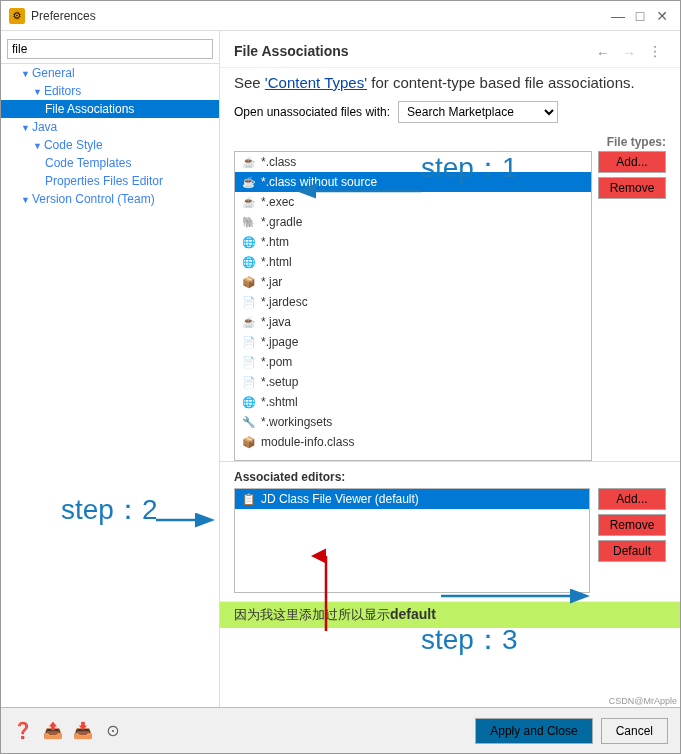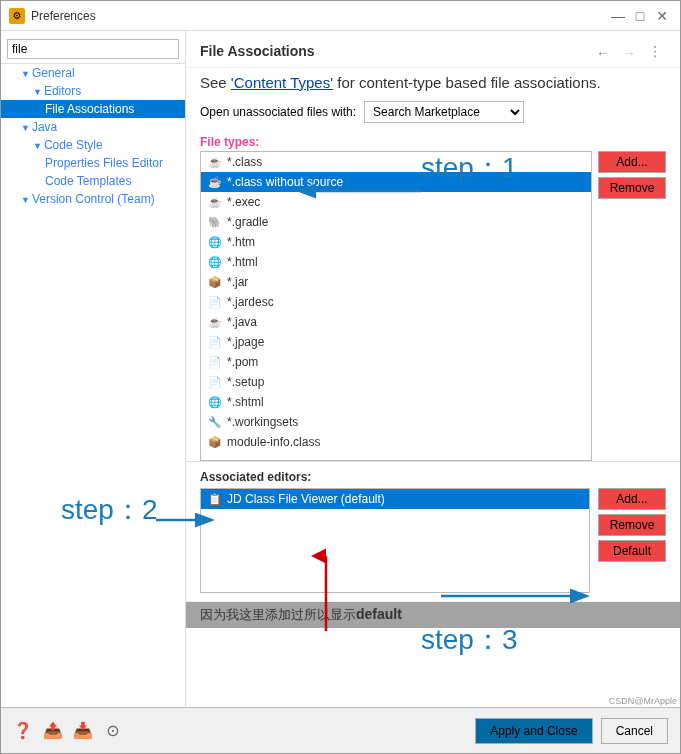--- a/index.html
+++ b/index.html
@@ -4,56 +4,56 @@
   <style>
     * { box-sizing: border-box; margin: 0; padding: 0; }
     body { font-family: 'Segoe UI', Arial, sans-serif; font-size: 12px; background: #f0f0f0; }
     .window { width: 681px; height: 754px; background: #f0f0f0; border: 1px solid #999; display: flex; flex-direction: column; position: relative; }
     .title-bar { background: #fff; height: 30px; display: flex; align-items: center; padding: 0 8px; border-bottom: 1px solid #ddd; }
     .title-icon { width: 16px; height: 16px; background: #e8a000; border-radius: 2px; margin-right: 6px; display: flex; align-items: center; justify-content: center; font-size: 10px; }
     .title-text { flex: 1; font-size: 12px; color: #333; }
     .title-controls { display: flex; gap: 2px; }
     .title-btn { width: 20px; height: 20px; border: none; background: transparent; cursor: pointer; font-size: 14px; color: #666; display: flex; align-items: center; justify-content: center; }
     .main-content { display: flex; flex: 1; overflow: hidden; }
-    .sidebar { width: 185px; background: #fff; border-right: 1px solid #ddd; overflow-y: auto; padding: 4px 0; flex-shrink: 0; }
+    .sidebar { width: 219px; background: #fff; border-right: 1px solid #ddd; overflow-y: auto; padding: 4px 0; flex-shrink: 0; }
     .search-bar { padding: 4px 6px; border-bottom: 1px solid #ddd; }
     .search-input { width: 100%; padding: 2px 20px 2px 4px; border: 1px solid #bbb; font-size: 12px; outline: none; }
     .sidebar-item { padding: 2px 8px; cursor: pointer; color: #3b82f6; white-space: nowrap; overflow: hidden; text-overflow: ellipsis; }
     .sidebar-item.selected { background: #0078d4; color: #fff; }
     .sidebar-item.indent1 { padding-left: 20px; }
     .sidebar-item.indent2 { padding-left: 32px; }
     .sidebar-item.indent3 { padding-left: 44px; }
     .sidebar-triangle { margin-right: 2px; font-size: 9px; }
     .right-panel { flex: 1; display: flex; flex-direction: column; background: #fff; overflow: hidden; }
     .panel-header { padding: 10px 14px 6px; border-bottom: 1px solid #eee; display: flex; align-items: center; justify-content: space-between; }
     .panel-title { font-size: 14px; font-weight: bold; color: #333; }
     .panel-nav { display: flex; gap: 4px; align-items: center; color: #666; font-size: 16px; }
     .nav-btn { background: none; border: none; cursor: pointer; color: #888; font-size: 14px; padding: 2px 4px; }
     .nav-btn:disabled { color: #ccc; cursor: default; }
     .panel-body { flex: 1; overflow: hidden; display: flex; flex-direction: column; padding: 0; }
     .info-row { padding: 6px 14px; font-size: 15px; color: #333; }
     .info-link { color: #0645ad; text-decoration: underline; cursor: pointer; }
     .open-row { padding: 4px 14px 8px; display: flex; align-items: center; gap: 8px; font-size: 12px; }
     .open-select { border: 1px solid #bbb; font-size: 12px; padding: 2px 20px 2px 4px; background: #fff; cursor: pointer; min-width: 160px; }
-    .file-types-label { padding: 4px 14px 2px; font-size: 12px; font-weight: bold; color: #ec4899; }
+    .file-types-label { padding: 4px 14px 2px; font-size: 12px; font-weight: bold; color: #737373; text-align: right; }
     .file-list-item { padding: 2px 6px; display: flex; align-items: center; gap: 4px; cursor: pointer; font-size: 12px; color: #333; }
     .file-list-item.selected { background: #0078d4; color: #fff; }
     .file-icon { width: 16px; height: 16px; flex-shrink: 0; display: flex; align-items: center; justify-content: center; font-size: 11px; }
     .side-buttons { display: flex; flex-direction: column; gap: 4px; padding-top: 0; }
     .side-btn { background: #ef4444; border: 1px solid #aaa; padding: 3px 10px; font-size: 12px; cursor: pointer; white-space: nowrap; min-width: 68px; }
     .associated-section { border-top: 1px solid #ddd; padding: 8px 14px; display: flex; flex-direction: column; min-height: 140px; }
     .assoc-label { font-size: 12px; font-weight: bold; color: #333; margin-bottom: 4px; }
     .assoc-body { display: flex; gap: 8px; flex: 1; }
     .assoc-list { flex: 1; border: 1px solid #bbb; background: #fff; min-height: 60px; overflow-y: auto; }
     .assoc-item { padding: 2px 6px; display: flex; align-items: center; gap: 4px; cursor: pointer; font-size: 12px; color: #333; }
     .assoc-item.selected { background: #0078d4; color: #fff; }
     .assoc-buttons { display: flex; flex-direction: column; gap: 4px; }
     .annotation-layer { position: absolute; top: 0; left: 0; width: 100%; height: 100%; pointer-events: none; }
     .step-label { position: absolute; font-size: 28px; font-weight: normal; color: #1a7bbc; font-family: Arial; }
-    .footer-note { padding: 4px 14px; font-size: 13px; color: #333; background: #a3a3a3; border-top: 1px solid #eee; }
+    .footer-note { padding: 4px 14px; font-size: 13px; color: #333; background: #bef264; border-top: 1px solid #eee; }
     .footer-note .default-text { font-size: 14px; font-weight: bold; }
     .bottom-bar { height: 46px; background: #f0f0f0; border-top: 1px solid #bbb; display: flex; align-items: center; justify-content: space-between; padding: 0 12px; }
     .bottom-left { display: flex; gap: 10px; align-items: center; }
     .bottom-right { display: flex; gap: 8px; }
     .bottom-icon { width: 20px; height: 20px; cursor: pointer; color: #666; font-size: 16px; display: flex; align-items: center; justify-content: center; }
     .action-btn { padding: 5px 14px; font-size: 12px; cursor: pointer; border: 1px solid #aaa; background: #f0f0f0; }
     .action-btn.primary { background: #0369a1; }
     .watermark { position: absolute; bottom: 46px; right: 0; font-size: 9px; color: #999; padding: 1px 3px; }
     .file-list-container { display: flex; gap: 6px; height: 320px; }
     .file-list-scroll { flex: 1; border: 1px solid #bbb; overflow-y: scroll; background: #fff; }
@@ -89,24 +89,24 @@
       <div class="sidebar-item indent3 selected">
         <span>File Associations</span>
       </div>
       <div class="sidebar-item indent1">
         <span class="sidebar-triangle">▼</span>Java
       </div>
       <div class="sidebar-item indent2">
         <span class="sidebar-triangle">▼</span><span>Code Style</span>
       </div>
       <div class="sidebar-item indent3">
+        <span>Code Templates</span>
+      </div>
+      <div class="sidebar-item indent3">
         <span>Properties Files Editor</span>
-      </div>
-      <div class="sidebar-item indent3">
-        <span>Code Templates</span>
       </div>
       <div class="sidebar-item indent1">
         <span class="sidebar-triangle">▼</span><span>Version Control (Team)</span>
       </div>
     </div>
 
     <div class="right-panel">
       <div class="panel-header">
         <span class="panel-title">File Associations</span>
         <div class="panel-nav">

